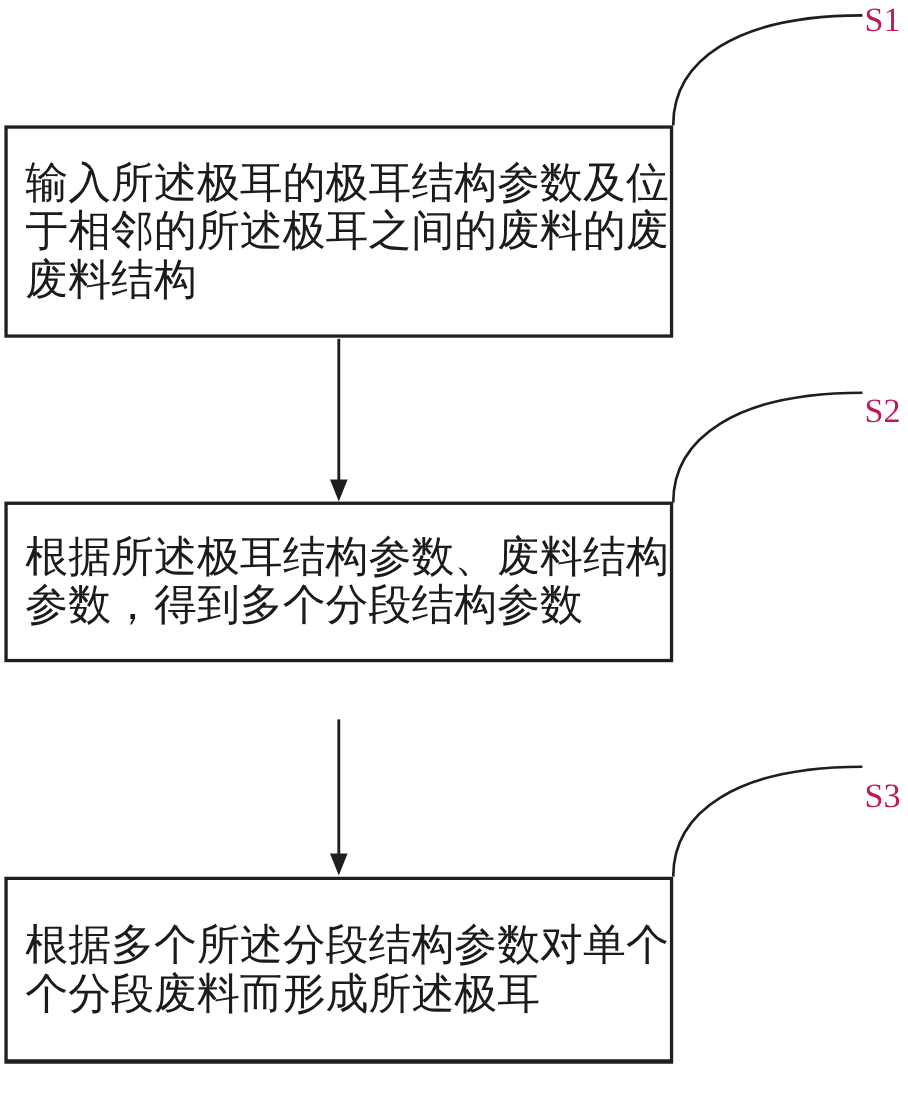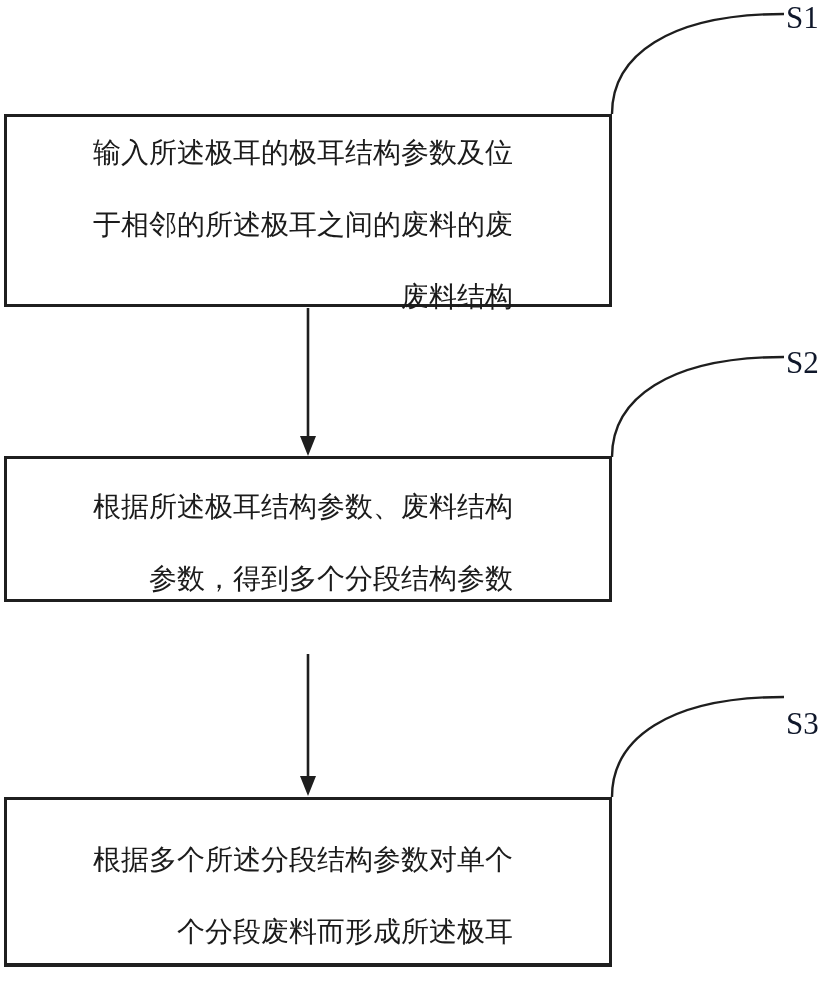--- a/index.html
+++ b/index.html
@@ -33,40 +33,39 @@
     display: flex;
     flex-direction: column;
     justify-content: center;
   }
   .step-box .text-col {
     width: 490px;
     margin-left: 16px;
   }
   .step-box .text-line {
     display: block;
-    text-align: right;
-    font-size: 28px;
+    text-align: left;
+    font-size: 39px;
     line-height: 44px;
     white-space: nowrap;
     letter-spacing: 0px;
-    margin-top: 28px;
   }
   #step-box-1 { top: 114px; height: 193px; }
   #step-box-2 { top: 456px; height: 146px; }
   #step-box-3 { top: 797px; height: 170px; border-bottom-width: 4px; }
   .ref-label {
     position: absolute;
     left: 786px;
     font-size: 31px;
     line-height: 31px;
-    color: #0f172a;
+    color: #be185d;
     font-family: "Liberation Serif", "DejaVu Serif", serif;
   }
   #ref-label-s1 { top: 2px; }
-  #ref-label-s2 { top: 347px; }
+  #ref-label-s2 { top: 358px; }
   #ref-label-s3 { top: 708px; }
 </style>
 </head>
 <body>
 
 <div id="figure">
 
   <svg id="connector-layer" viewBox="0 0 825 1000" xmlns="http://www.w3.org/2000/svg">
 
     <path d="M 612 114 C 612 56 668 14 784 14" fill="none" stroke="#1e1e1e" stroke-width="2.4"></path>

